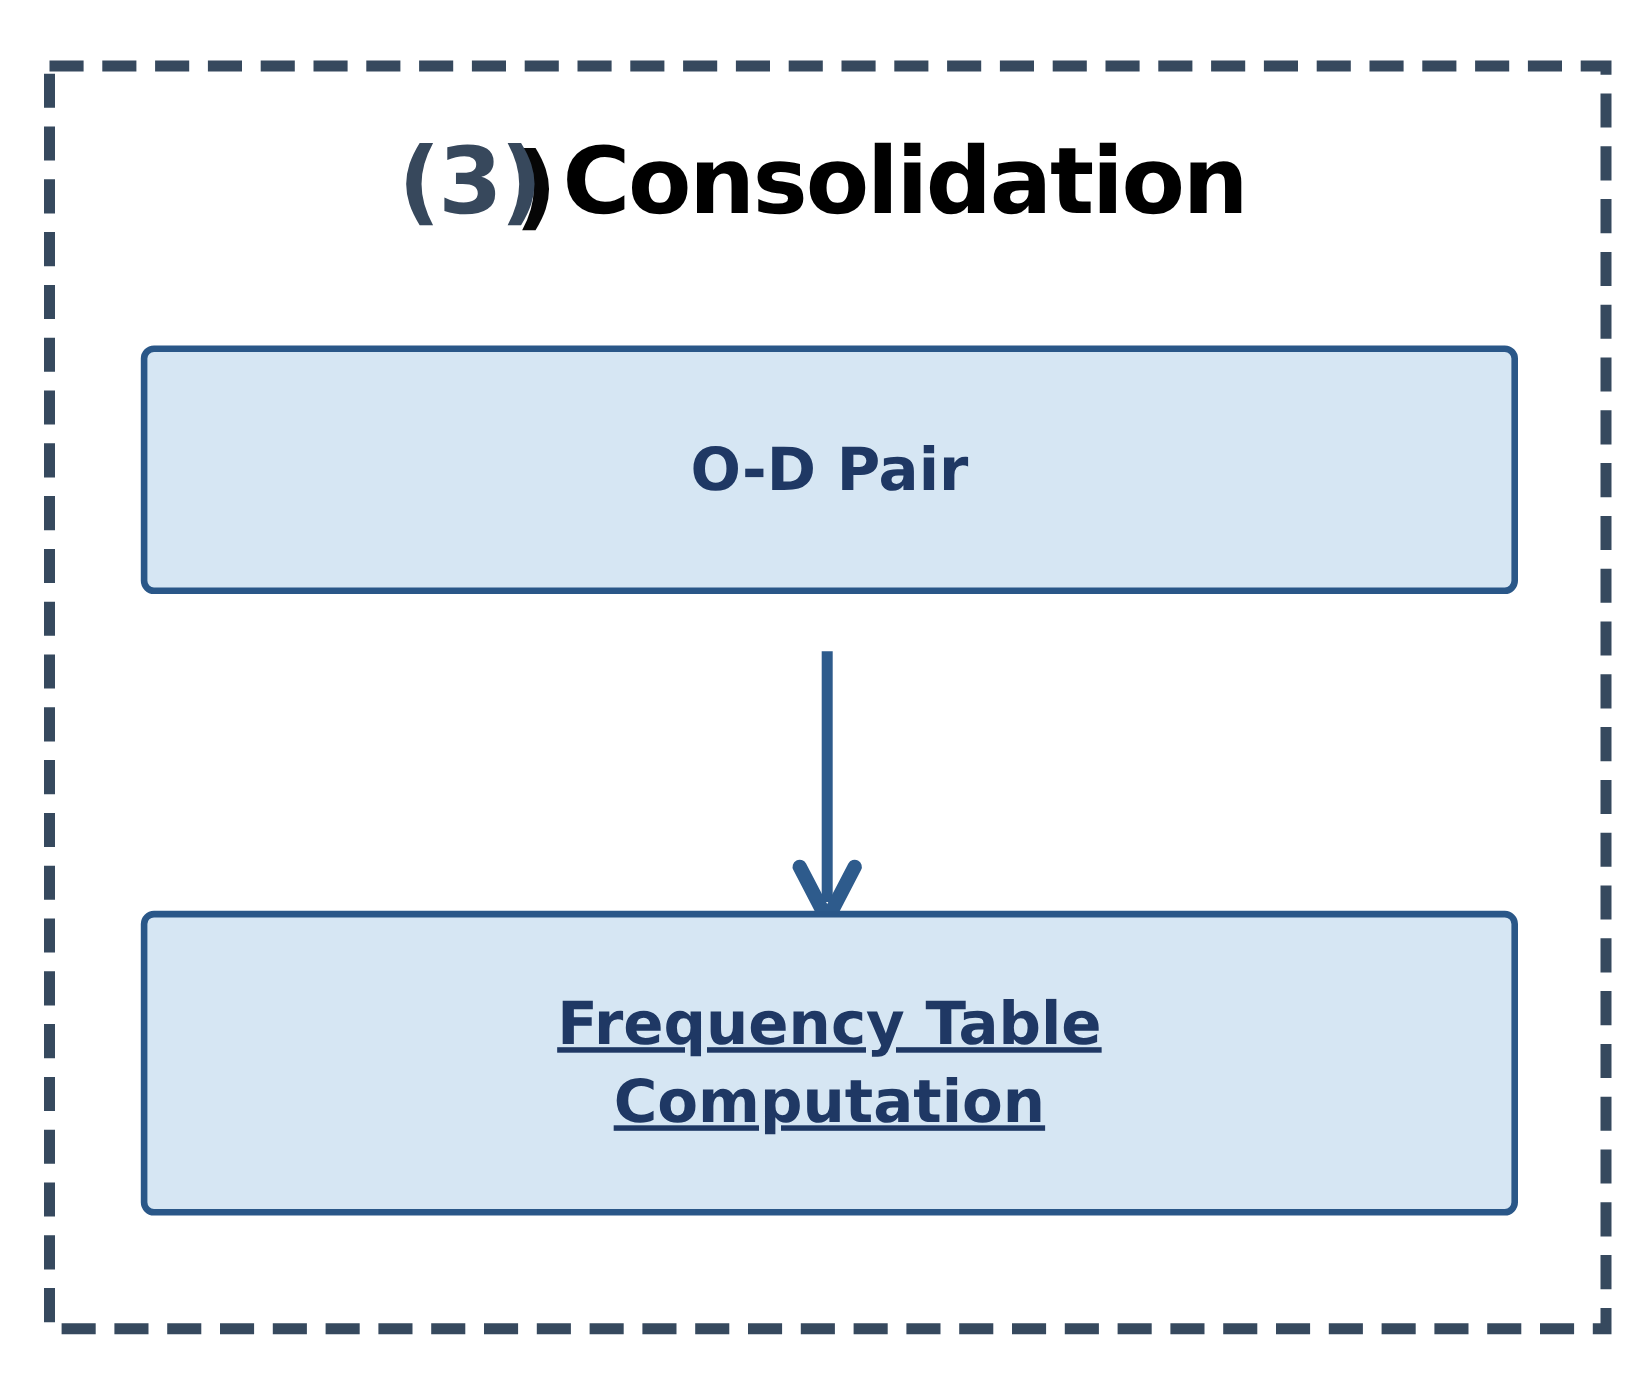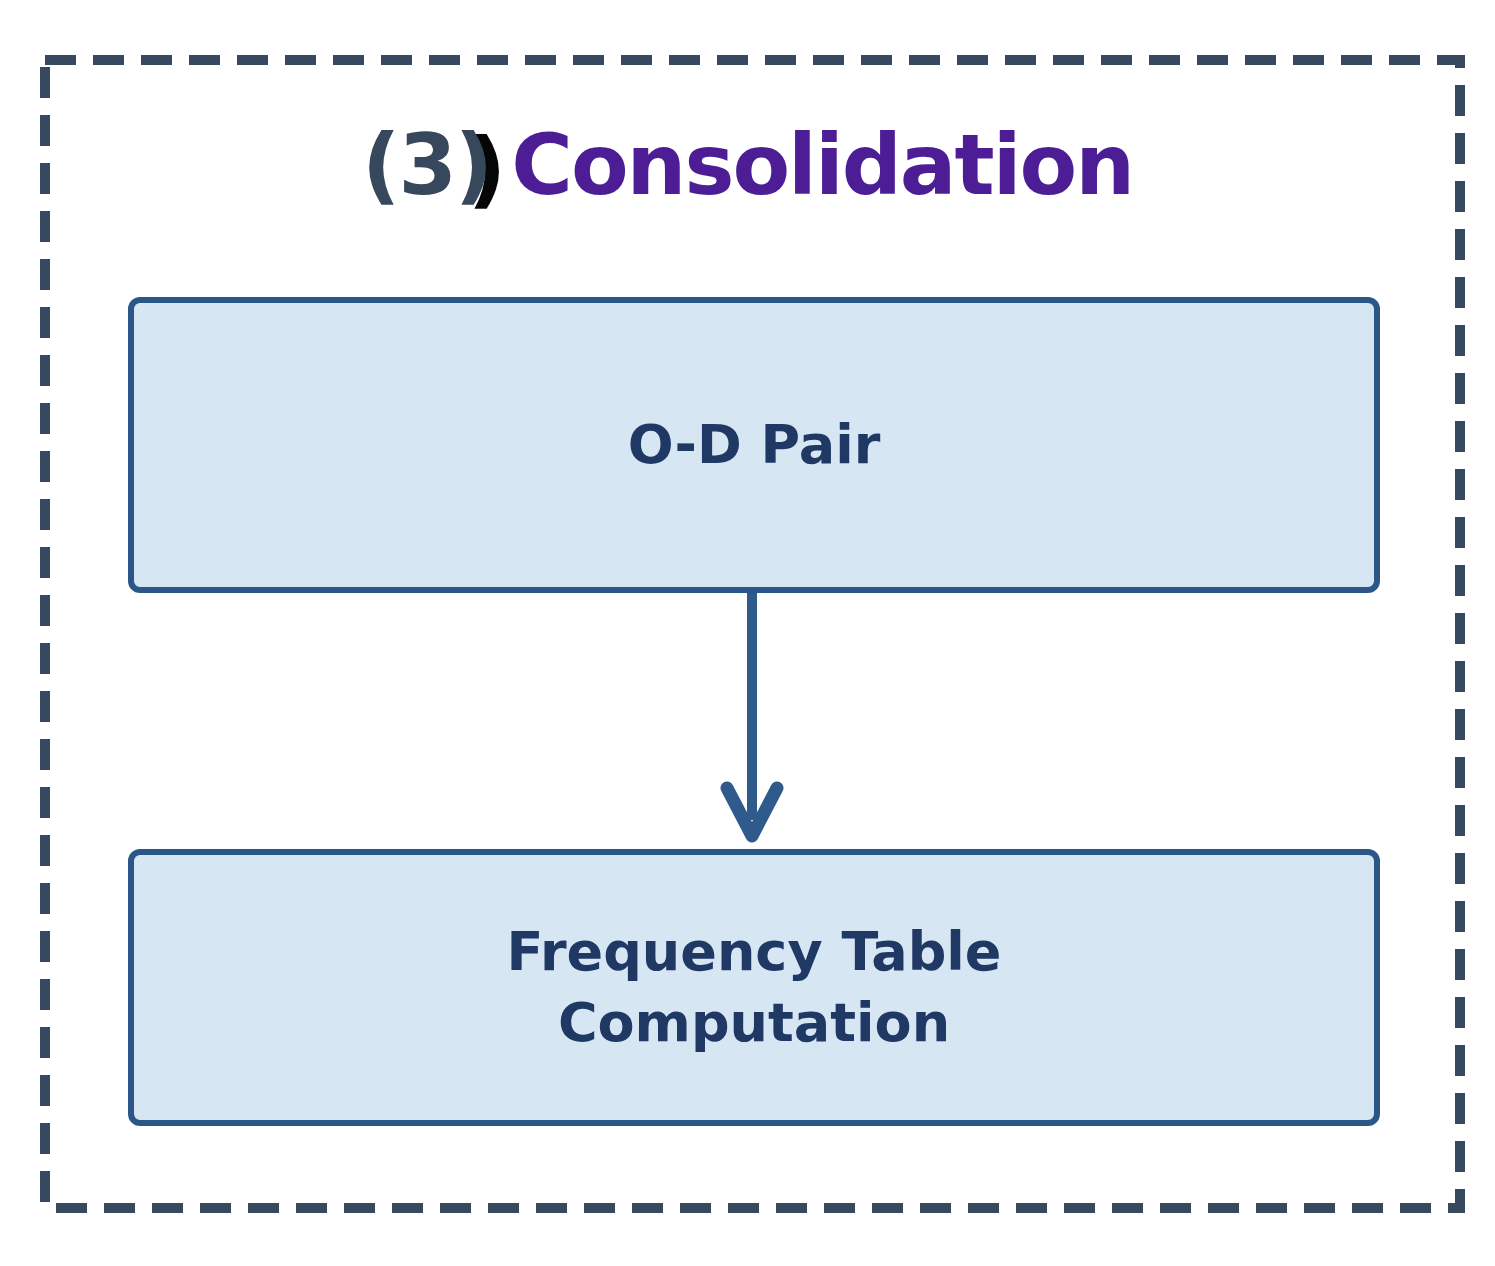--- a/index.html
+++ b/index.html
@@ -12,30 +12,30 @@
   }
   svg.layer{position:absolute;left:0;top:0;width:1495px;height:1266px;}
   .title{
     position:absolute;left:0;top:116px;width:100%;
     text-align:center;font-weight:bold;font-size:84px;
     letter-spacing:-2px;white-space:nowrap;
   }
   .num-wrap{position:relative;display:inline-block;color:#37485C;margin-right:20px;}
   .num-echo{position:absolute;top:4px;right:-13px;color:#060606;z-index:0;}
   .num{position:relative;z-index:1;}
-  .title-label{color:#4c1d95;}
+  .title-label{color:#000000;}
   .box{
     position:absolute;left:128px;width:1252px;
     background:#D6E6F3;border:6px solid #2A5788;border-radius:12px;
     display:flex;flex-direction:column;align-items:center;justify-content:center;
     color:#1F3864;font-weight:bold;font-size:54px;line-height:1.3;
     text-align:center;box-sizing:border-box;
   }
-  .box1{top:297px;height:296px;text-align:right;}
-  .box2{top:849px;height:277px;}
+  .box1{top:314px;height:226px;text-align:right;}
+  .box2{top:828px;height:277px;text-decoration:underline;}
 </style>
 </head>
 <body>
 
 <div class="canvas">
 
   <svg class="layer" viewBox="0 0 1495 1266" xmlns="http://www.w3.org/2000/svg">
     <rect x="45" y="60" width="1415" height="1148" fill="none" stroke="#36495E" stroke-width="10" stroke-dasharray="31 17"></rect>
     <line x1="752" y1="592" x2="752" y2="820" stroke="#2E5B8C" stroke-width="10"></line>
     <polyline points="727,788 752,836 777,788" fill="none" stroke="#2E5B8C" stroke-width="13" stroke-linecap="round" stroke-linejoin="round"></polyline>

